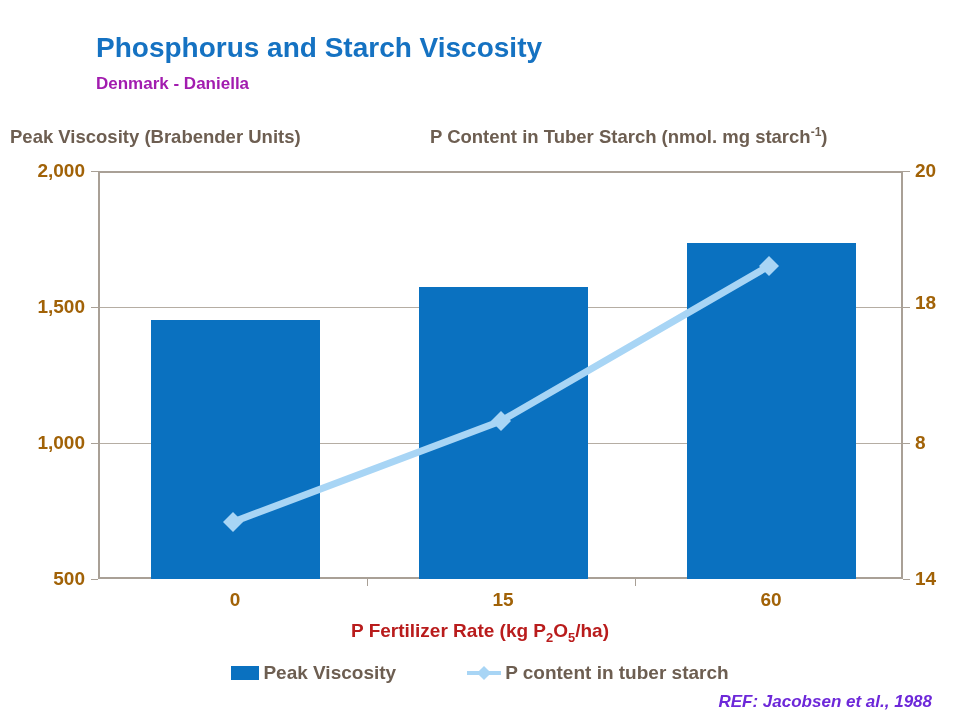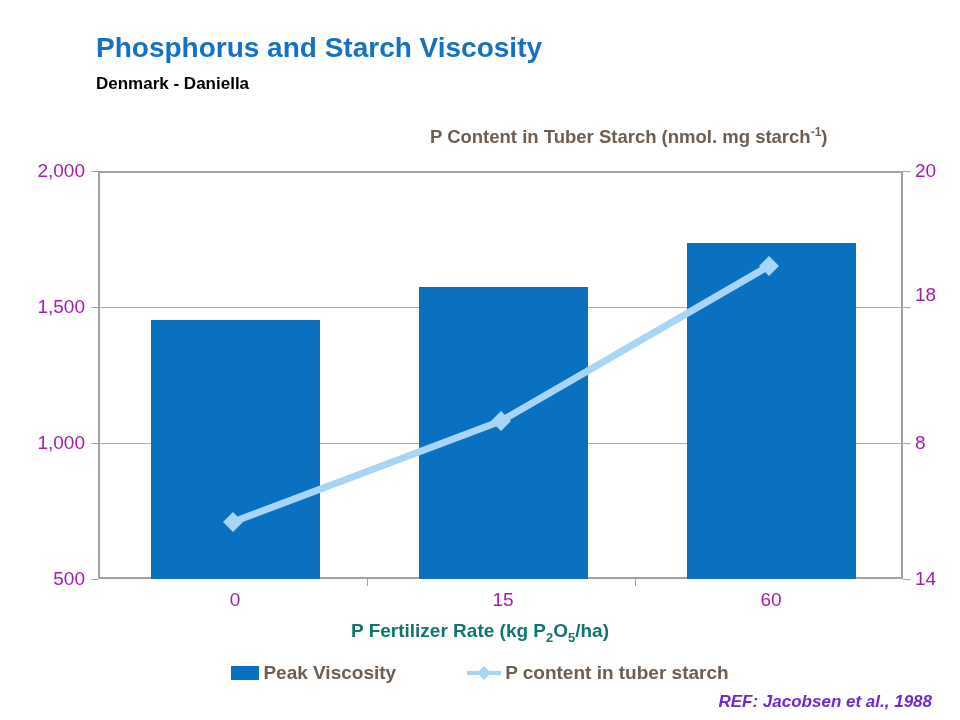--- a/index.html
+++ b/index.html
@@ -29,21 +29,21 @@
     color: #1572C2;
     letter-spacing: 0px;
     white-space: nowrap;
   }
   .chart-subtitle {
     position: absolute;
     left: 96px;
     top: 74px;
     font-size: 17px;
     font-weight: bold;
-    color: #000000;
+    color: #a21caf;
     white-space: nowrap;
   }
 
   
   .axis-title {
     position: absolute;
     font-size: 18.5px;
     font-weight: bold;
     color: #6D5E51;
     white-space: nowrap;
@@ -97,22 +97,22 @@
     width: 1px;
     height: 7px;
     top: 579px;
     background: #A9A096;
   }
 
   
   .tick-label {
     position: absolute;
     font-size: 19px;
-    font-weight: normal;
-    color: #a21caf;
+    font-weight: bold;
+    color: #a16207;
     white-space: nowrap;
   }
   .tick-label-left {
     right: 875px;
     text-align: right;
   }
   .tick-label-right {
     left: 915px;
     text-align: center;
   }
@@ -140,21 +140,21 @@
 
   
   .xaxis-title {
     position: absolute;
     top: 620px;
     left: 0;
     width: 960px;
     text-align: center;
     font-size: 19px;
     font-weight: bold;
-    color: #0f766e;
+    color: #b91c1c;
   }
   .xaxis-title sub {
     font-size: 0.68em;
     vertical-align: sub;
     line-height: 0;
   }
 
   
   .legend {
     position: absolute;
@@ -220,20 +220,21 @@
   }
 </style>
 </head>
 <body>
 
 <div id="root">
 
   <div class="chart-title">Phosphorus and Starch Viscosity</div>
   <div class="chart-subtitle">Denmark - Daniella</div>
 
+  <div class="axis-title axis-title-left">Peak Viscosity (Brabender Units)</div>
 
   <div class="axis-title axis-title-right"><span>P Content in Tuber Starch (nmol. mg starch</span><sup>-1</sup><span>)</span></div>
 
   <div class="plot-area">
     <div class="gridline" style="top:134px;"></div>
     <div class="gridline" style="top:270px;"></div>
   </div>
 
   <div class="tick tick-left" style="top:171px;"></div>
   <div class="tick tick-left" style="top:307px;"></div>
@@ -247,21 +248,21 @@
 
   <div class="tick tick-x" style="left:367px;"></div>
   <div class="tick tick-x" style="left:635px;"></div>
 
   <div class="tick-label tick-label-left" style="top:160px;">2,000</div>
   <div class="tick-label tick-label-left" style="top:296px;">1,500</div>
   <div class="tick-label tick-label-left" style="top:432px;">1,000</div>
   <div class="tick-label tick-label-left" style="top:568px;">500</div>
 
   <div class="tick-label tick-label-right" style="top:160px;">20</div>
-  <div class="tick-label tick-label-right" style="top:284px;">18</div>
+  <div class="tick-label tick-label-right" style="top:292px;">18</div>
   <div class="tick-label tick-label-right" style="top:432px;">8</div>
   <div class="tick-label tick-label-right" style="top:568px;">14</div>
 
   <div class="bar" style="left:151px; width:169px; top:320px; height:259px;"></div>
   <div class="bar" style="left:419px; width:169px; top:287px; height:292px;"></div>
   <div class="bar" style="left:687px; width:169px; top:243px; height:336px;"></div>
 
   <svg class="series-svg" viewBox="0 0 960 720">
     <polyline points="233,522 501,421 769,266" fill="none" stroke="#A8D5F5" stroke-width="7" stroke-linejoin="round" stroke-linecap="round"></polyline>
     <polygon points="233,512 243,522 233,532 223,522" fill="#A8D5F5"></polygon>

